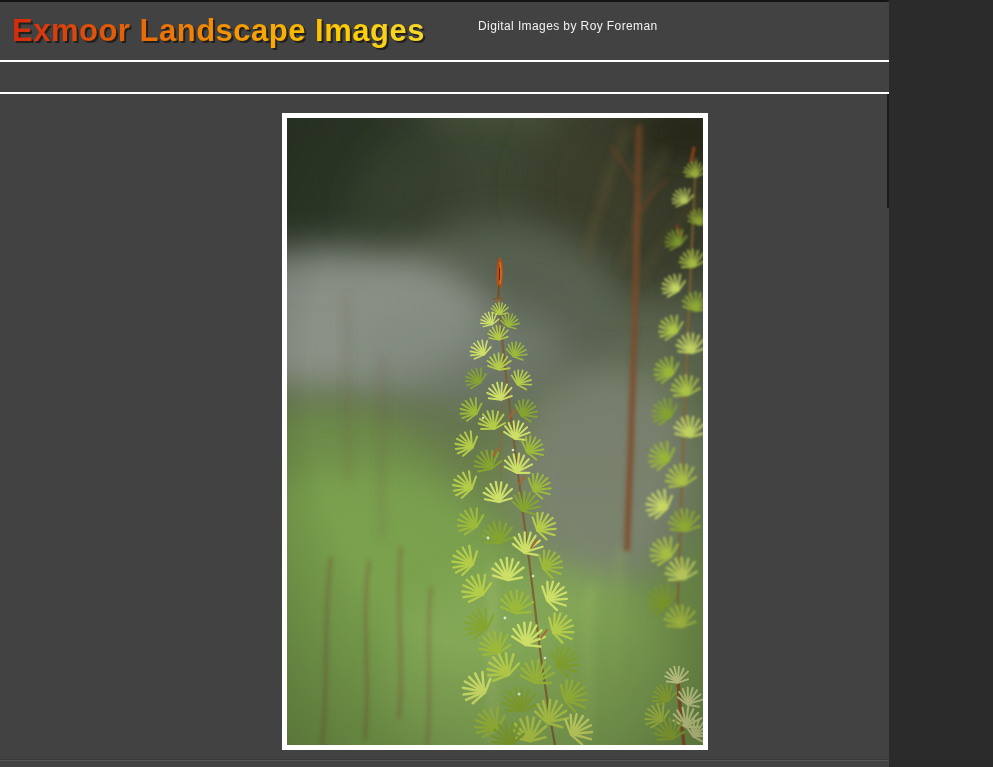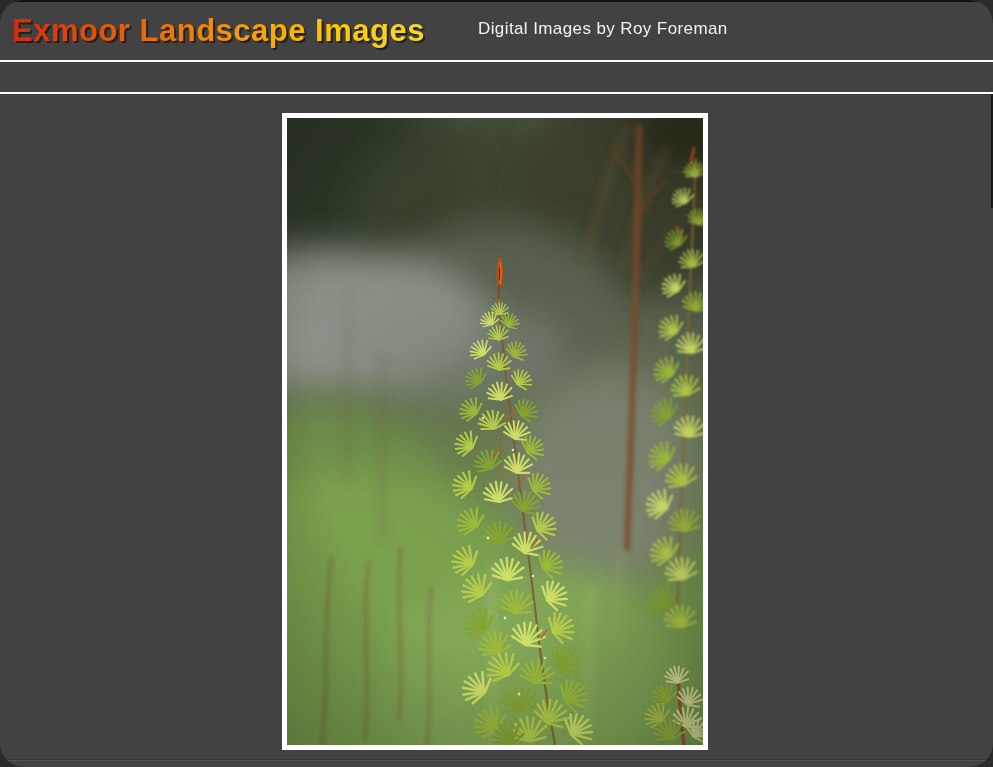--- a/index.html
+++ b/index.html
@@ -1,36 +1,35 @@
 <!DOCTYPE html>
 <html style="--page-bg: #424242; --header-bg: #424242; --top-edge: #141414; --separator: #ffffff; --title-c1: #d22a0e; --title-c2: #ee7a06; --title-c3: #ffc900; --title-c4: #f6d829; --subtitle-color: #f2f2f2; --frame-border: #ffffff;"><head>
 <meta charset="utf-8">
 <style>
   html,body{margin:0;padding:0;background:#2b2b2b;}
   .page{
-    position:relative;width:993px;height:767px;overflow:hidden;
+    position:relative;width:889px;height:767px;overflow:hidden;
     background:var(--page-bg,#424242);
     font-family:"Liberation Sans","DejaVu Sans",sans-serif;
-    border-radius:24px;
   }
   .top-edge{position:absolute;left:0;top:0;width:100%;height:2px;background:var(--top-edge,#141414);}
   .right-edge{position:absolute;right:0;top:0;width:2px;height:208px;background:#1b1b1b;}
   .site-header{position:absolute;left:0;top:2px;width:100%;height:58px;background:var(--header-bg,#424242);}
   .site-title{
     position:absolute;left:12px;top:10px;margin:0;
     font-size:31px;font-weight:bold;letter-spacing:.5px;line-height:38px;
     background:linear-gradient(90deg,var(--title-c1,#d22a0e) 0%,var(--title-c2,#ee7a06) 40%,var(--title-c3,#ffc900) 78%,var(--title-c4,#f6d829) 100%);
     -webkit-background-clip:text;background-clip:text;
     color:transparent;-webkit-text-fill-color:transparent;
     filter:drop-shadow(2px 2px 0 rgba(10,5,0,.55));
     white-space:nowrap;
   }
   .site-subtitle{
     position:absolute;left:478px;top:17px;margin:0;
-    font-size:17px;letter-spacing:.4px;color:var(--subtitle-color,#f2f2f2);
+    font-size:12px;letter-spacing:.4px;color:var(--subtitle-color,#f2f2f2);
     white-space:nowrap;
   }
   .sep{position:absolute;left:0;width:100%;height:2px;background:var(--separator,#ffffff);}
   .sep-top{top:60px;}
   .sep-bottom{top:92px;}
   .nav-bar{position:absolute;left:0;top:62px;width:100%;height:30px;background:var(--page-bg,#424242);}
   .content{position:absolute;left:0;top:94px;width:100%;height:673px;}
   .photo-frame{
     position:absolute;left:282px;top:19px;margin:0;
     width:416px;height:627px;

